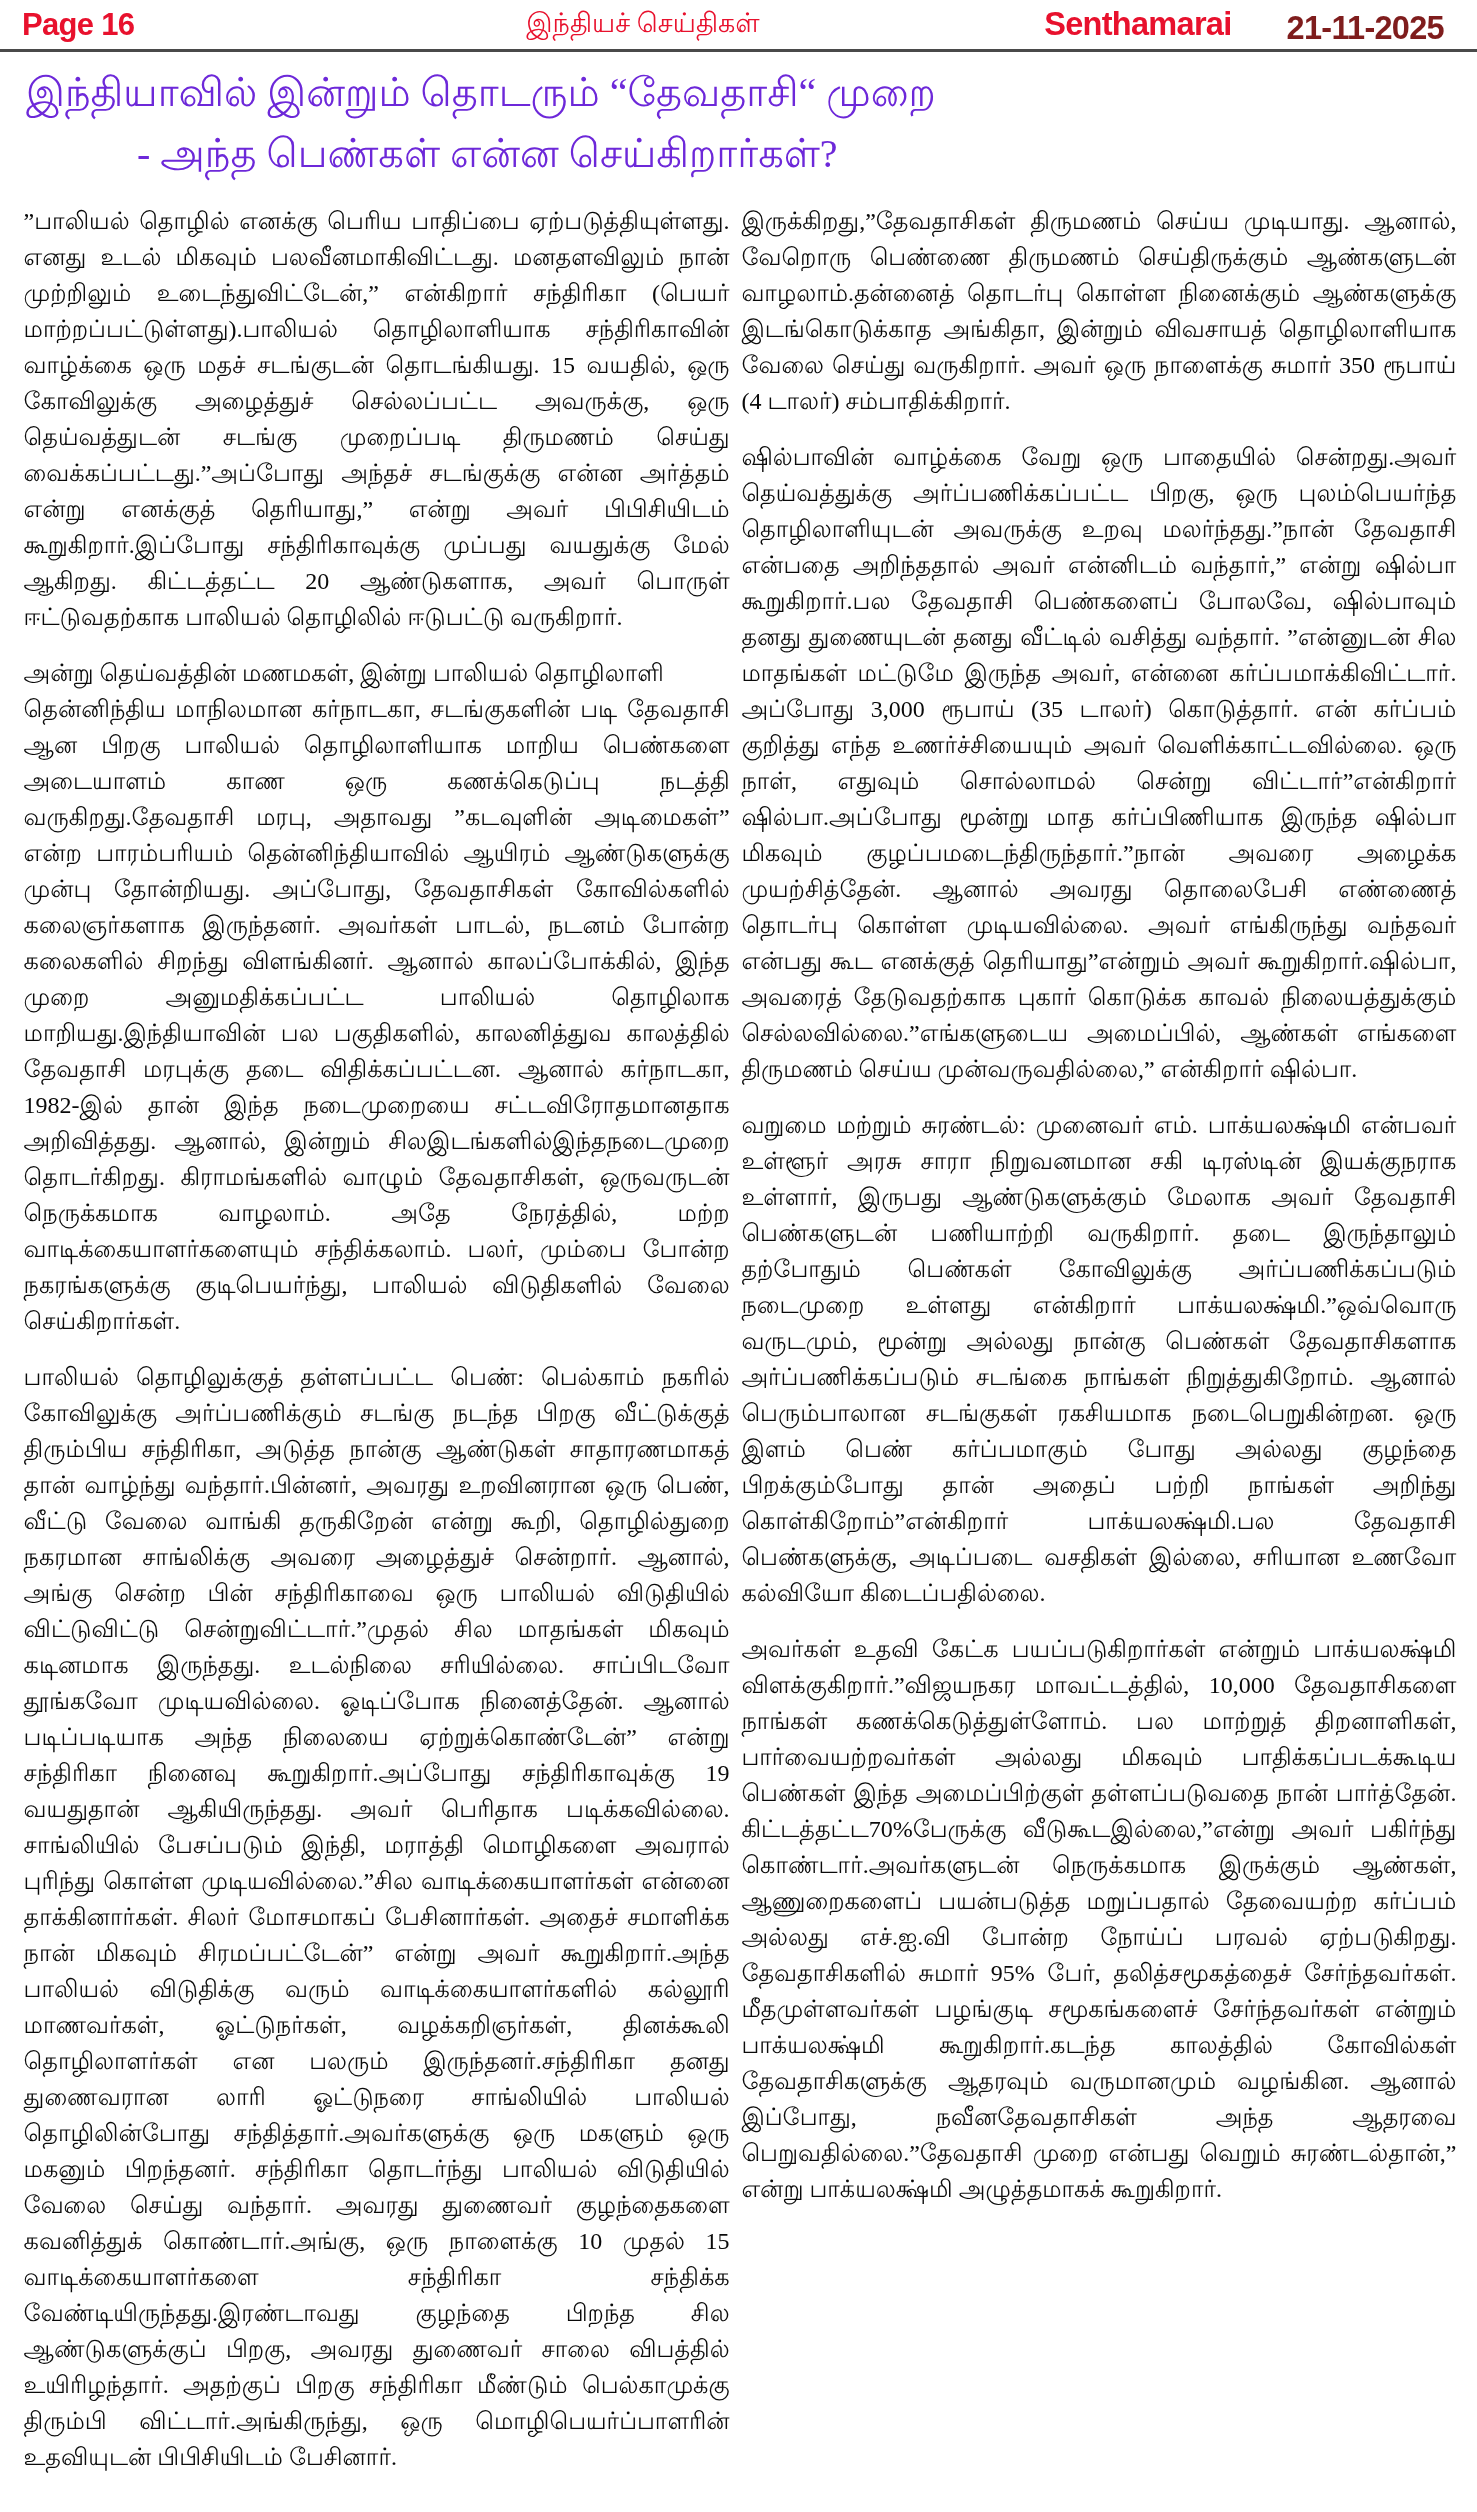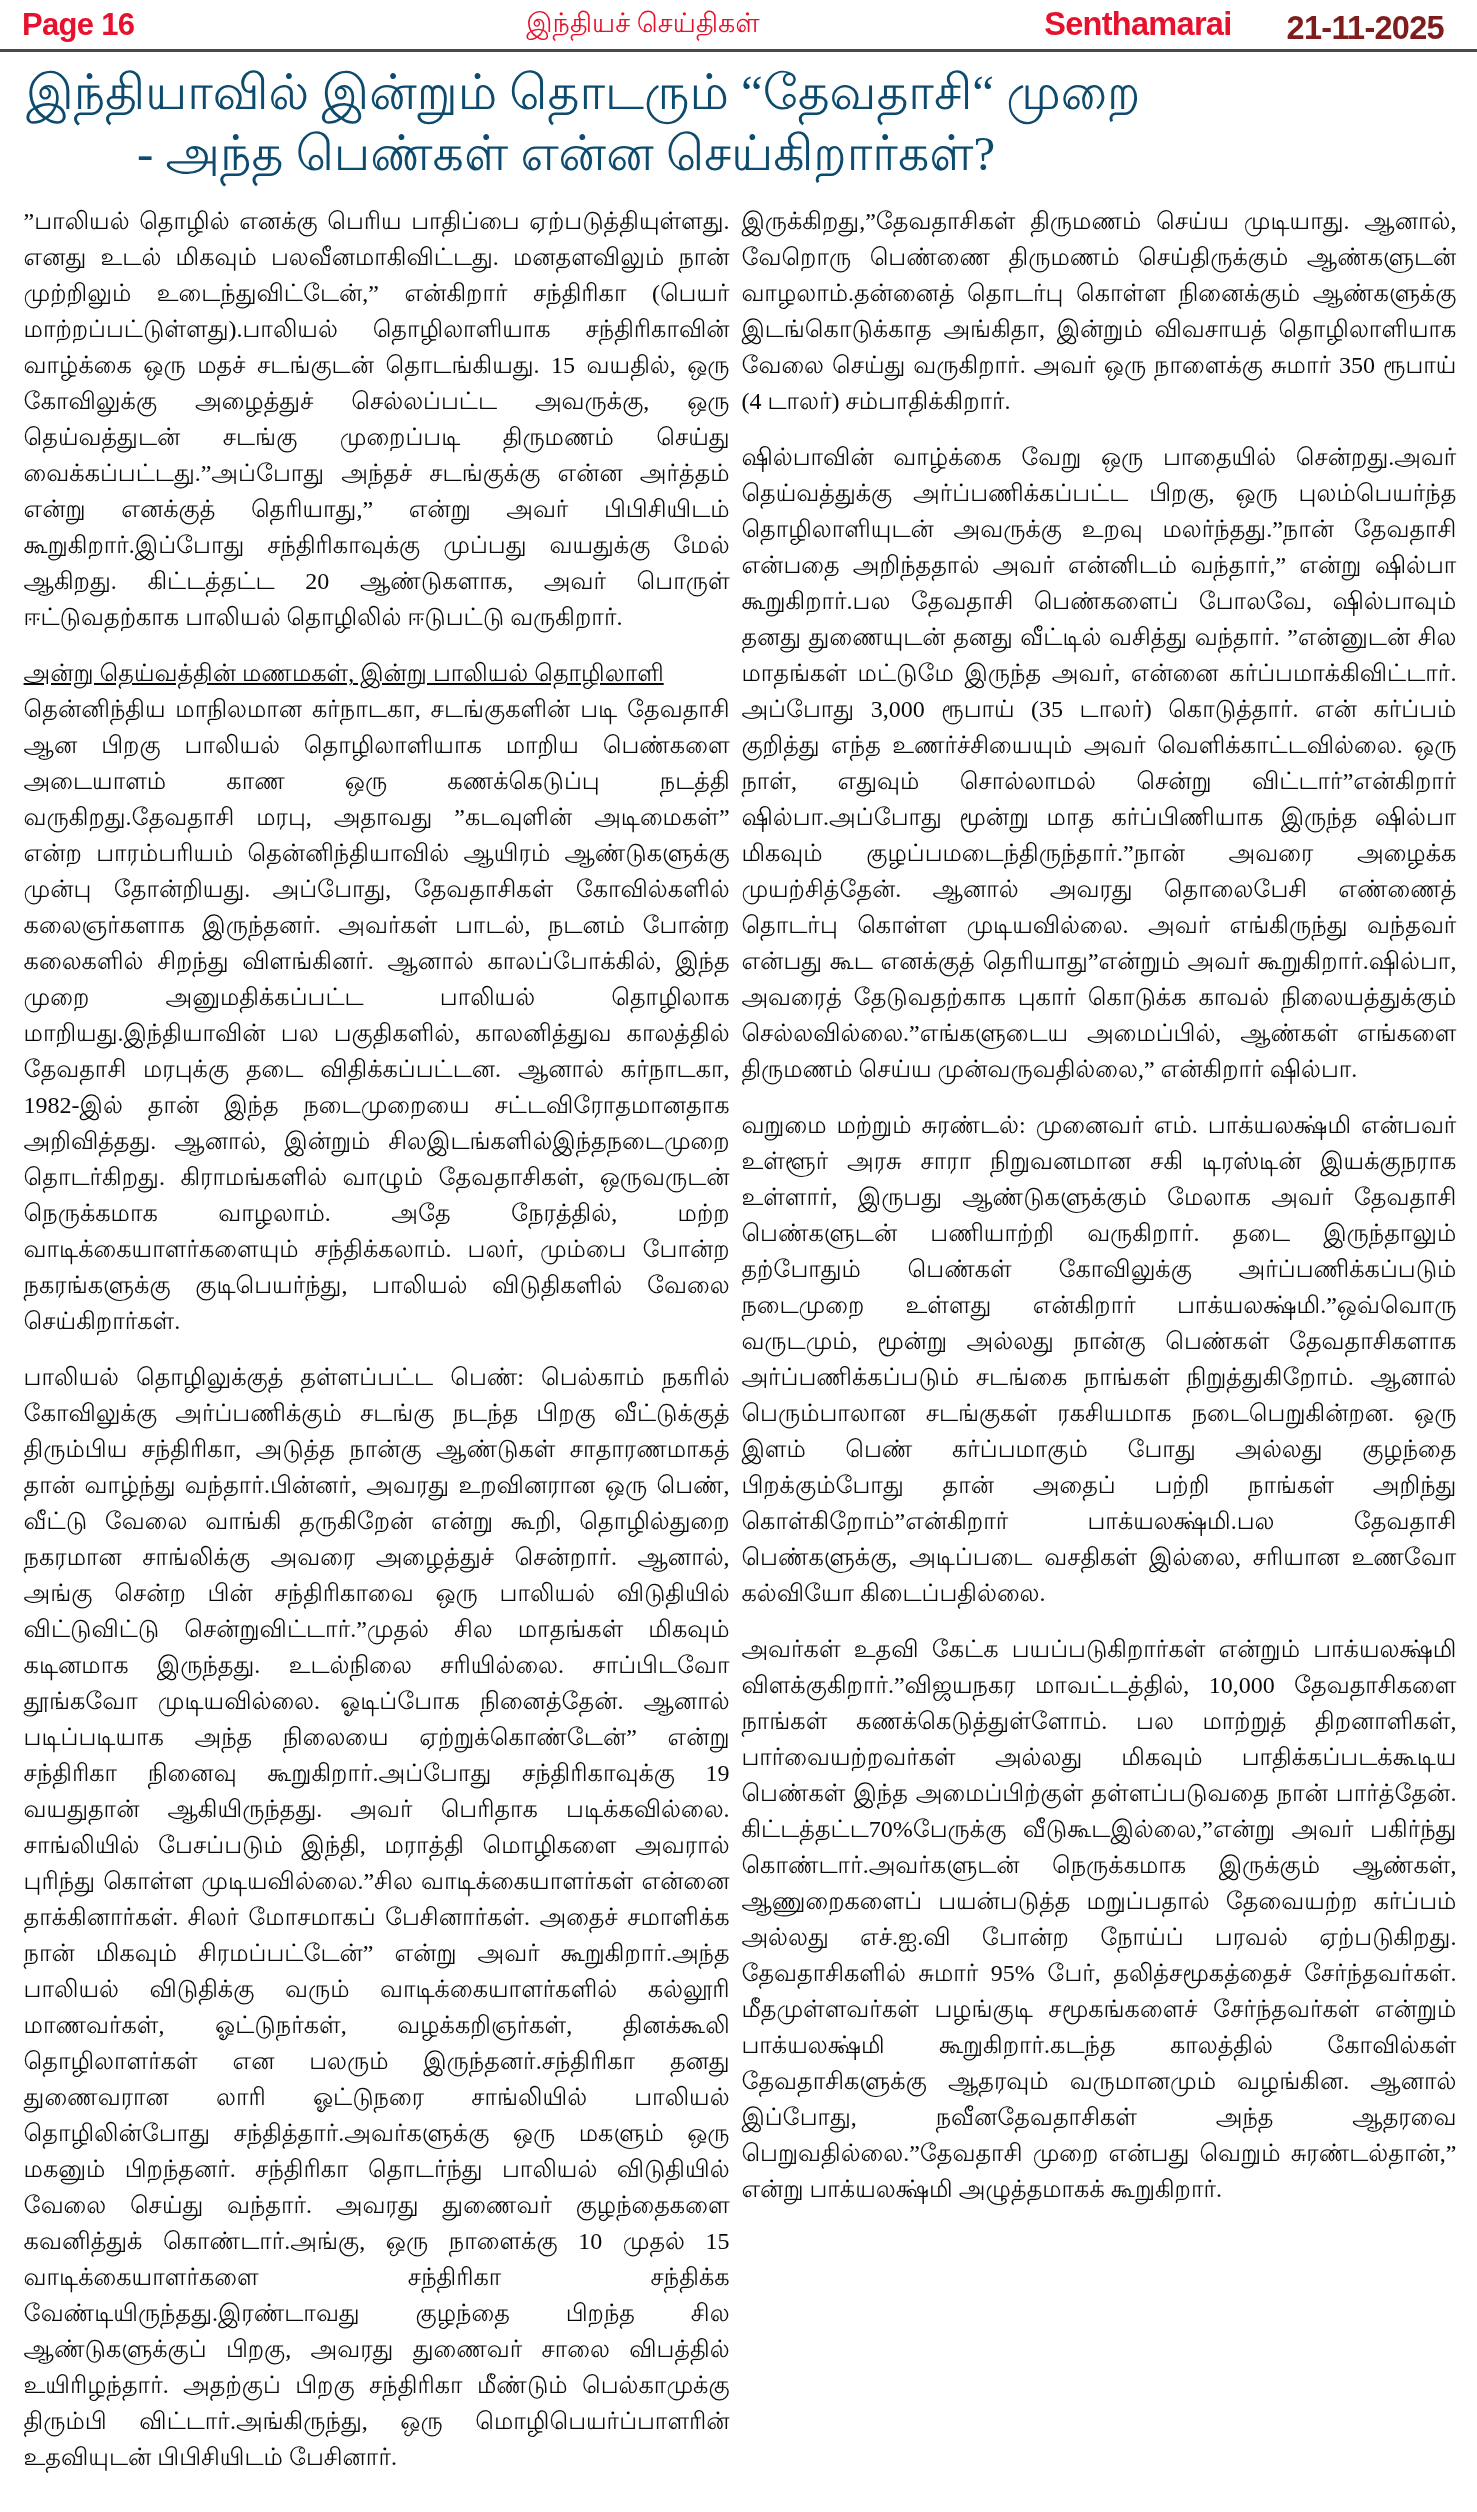--- a/index.html
+++ b/index.html
@@ -34,44 +34,44 @@
     font-weight:bold; font-size:32.5px; letter-spacing:-0.7px;
     margin-left:auto; margin-right:55px;
   }
   .masthead .issue-date {
     font-family:"Liberation Sans","DejaVu Sans",sans-serif;
     font-weight:bold; font-size:32.5px; letter-spacing:-0.7px;
   }
   
   .headline {
     margin:10.3px 18.5px 19px 26px;
-    font-size:49px;
+    font-size:40px;
     line-height:61px;
     font-weight:normal;
-    color:#0c4a6e;
+    color:#6d28d9;
   }
   .headline .hl2 { padding-left:111px; display:block; }
   
   .columns {
     display:flex;
     gap:11.8px;
     padding:0 20px 0 23.6px;
     box-sizing:border-box;
   }
   .col { box-sizing:border-box; }
   .col.left  { width:706px; }
   .col.right { width:715px; }
   .block {
     margin:0;
     font-size:24px;
     line-height:36px;
     text-align:justify;
   }
   .block.gap-before { margin-top:20px; }
-  .block.subhead { text-align:left;text-decoration:underline; }
+  .block.subhead { text-align:left; }
 </style>
 </head>
 <body>
 
 <div class="page">
 
   <div class="masthead">
     <span class="page-label" style="color: rgb(232, 17, 45);">Page 16</span>
     <span class="section-title" style="color: rgb(232, 17, 45);">இந்தியச் செய்திகள்</span>
     <span class="publication" style="color: rgb(232, 17, 45);">Senthamarai</span>

